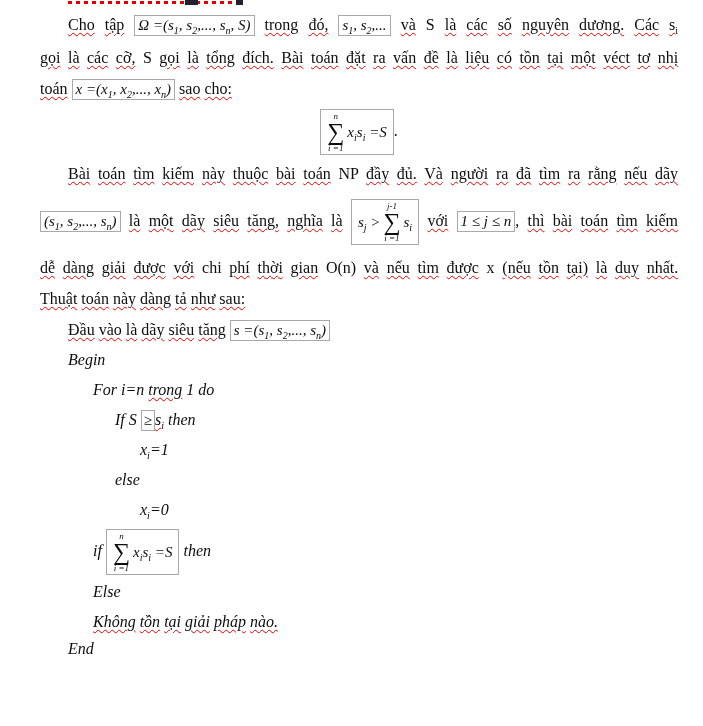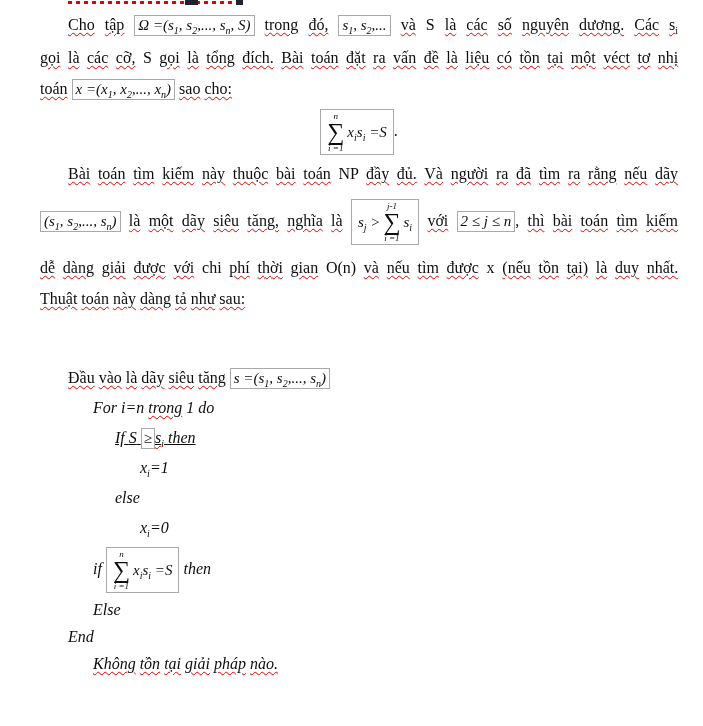--- a/index.html
+++ b/index.html
@@ -73,34 +73,35 @@
         </span><span class="">.</span></div>
       <div class="line jc" style="height: 31px; line-height: 31px; padding-left: 28px;"><span class="sq">Bài</span> <span class="sq">toán</span> <span class="sq">tìm</span> <span class="sq">kiếm</span> <span class="sq">này</span> <span class="sq">thuộc</span> <span class="sq">bài</span> <span class="sq">toán</span> <span class="">NP</span> <span class="sq">đầy</span> <span class="sq">đủ.</span> <span class="sq">Và</span> <span class="sq">người</span> <span class="sq">ra</span> <span class="sq">đã</span> <span class="sq">tìm</span> <span class="sq">ra</span> <span class="sq">rằng</span> <span class="sq">nếu</span> <span class="sq">dãy</span></div>
       <div class="line jc" style="height: 63px; line-height: 63px;"><span class="mathbox">(s<sub>1</sub>, s<sub>2</sub>,..., s<sub>n</sub>)</span> <span class="sq">là</span> <span class="sq">một</span> <span class="sq">dãy</span> <span class="sq">siêu</span> <span class="sq">tăng,</span> <span class="sq">nghĩa</span> <span class="sq">là</span> <span class="mathbox sumbox">
           <span class="pre">s<sub>j</sub> &gt; </span>
           <span class="sigmastack">
             <span class="lim">j-1</span>
             <span class="sigma">∑</span>
             <span class="lim">i =1</span>
           </span>
           <span class="post">s<sub>i</sub></span>
-        </span> <span class="sq">với</span> <span class="mathbox">2 ≤ j ≤ n</span><span class="">,</span> <span class="sq">thì</span> <span class="sq">bài</span> <span class="sq">toán</span> <span class="sq">tìm</span> <span class="sq">kiếm</span></div>
+        </span> <span class="sq">với</span> <span class="mathbox">1 ≤ j ≤ n</span><span class="">,</span> <span class="sq">thì</span> <span class="sq">bài</span> <span class="sq">toán</span> <span class="sq">tìm</span> <span class="sq">kiếm</span></div>
       <div class="line jc" style="height: 31px; line-height: 31px;"><span class="sq">dễ</span> <span class="sq">dàng</span> <span class="sq">giải</span> <span class="sq">được</span> <span class="sq">với</span> <span class="">chi</span> <span class="sq">phí</span> <span class="sq">thời</span> <span class="sq">gian</span> <span class="">O(n)</span> <span class="sq">và</span> <span class="sq">nếu</span> <span class="sq">tìm</span> <span class="sq">được</span> <span class="">x</span> <span class="sq">(nếu</span> <span class="sq">tồn</span> <span class="sq">tại)</span> <span class="sq">là</span> <span class="sq">duy</span> <span class="sq">nhất.</span></div>
       <div class="line lt" style="height: 31px; line-height: 31px;"><span class="sq">Thuật</span> <span class="sq">toán</span> <span class="sq">này</span> <span class="sq">dàng</span> <span class="sq">tả</span> <span class="sq">như</span> <span class="sq">sau:</span></div>
-      <div class="line lt" style="height: 31px; line-height: 31px; padding-left: 28px; margin-top: 48px;"><span class="sq">Đầu</span> <span class="sq">vào</span> <span class="sq">là</span> <span class="sq">dãy</span> <span class="sq">siêu</span> <span class="sq">tăng</span> <span class="mathbox">s =(s<sub>1</sub>, s<sub>2</sub>,..., s<sub>n</sub>)</span></div>
+      <div class="line lt" style="height: 31px; line-height: 31px; padding-left: 28px;"><span class="sq">Đầu</span> <span class="sq">vào</span> <span class="sq">là</span> <span class="sq">dãy</span> <span class="sq">siêu</span> <span class="sq">tăng</span> <span class="mathbox">s =(s<sub>1</sub>, s<sub>2</sub>,..., s<sub>n</sub>)</span></div>
+      <div class="line lt it" style="height: 30px; line-height: 30px; padding-left: 28px;"><span class="">Begin</span></div>
       <div class="line lt it" style="height: 30px; line-height: 30px; padding-left: 53px;"><span class="">For</span> <span class="mtext">i=n</span> <span class="sq">trong</span> <span class="">1</span> <span class="">do</span></div>
-      <div class="line lt it" style="height: 30px; line-height: 30px; padding-left: 75px; text-decoration: underline;"><span class="">If</span> <span class="">S</span> <span class="mathbox nb">≥</span><span class="mtext sq">s<sub>i</sub></span> <span class="">then</span></div>
+      <div class="line lt it" style="height: 30px; line-height: 30px; padding-left: 75px;"><span class="">If</span> <span class="">S</span> <span class="mathbox nb">≥</span><span class="mtext sq">s<sub>i</sub></span> <span class="">then</span></div>
       <div class="line lt it" style="height: 30px; line-height: 30px; padding-left: 100px;"><span class="mtext">x<sub>i</sub>=1</span></div>
       <div class="line lt it" style="height: 30px; line-height: 30px; padding-left: 75px;"><span class="">else</span></div>
       <div class="line lt it" style="height: 30px; line-height: 30px; padding-left: 100px; font-style: italic;"><span class="mtext">x<sub>i</sub>=0</span></div>
       <div class="line lt it" style="height: 52px; line-height: 52px; padding-left: 53px;"><span class="">if</span> <span class="mathbox sumbox">
           <span class="sigmastack">
             <span class="lim">n</span>
             <span class="sigma">∑</span>
             <span class="lim">i =1</span>
           </span>
           <span class="post">x<sub>i</sub>s<sub>i</sub> =S</span>
         </span> <span class="">then</span></div>
       <div class="line lt it" style="height: 30px; line-height: 30px; padding-left: 53px;"><span class="">Else</span></div>
+      <div class="line lt it" style="height: 30px; line-height: 30px; padding-left: 53px;"><span class="sq">Không</span> <span class="sq">tồn</span> <span class="sq">tại</span> <span class="sq">giải</span> <span class="sq">pháp</span> <span class="sq">nào.</span></div>
       <div class="line lt it" style="height: 24px; line-height: 24px; padding-left: 28px;"><span class="">End</span></div>
-      <div class="line lt it" style="height: 30px; line-height: 30px; padding-left: 53px;"><span class="sq">Không</span> <span class="sq">tồn</span> <span class="sq">tại</span> <span class="sq">giải</span> <span class="sq">pháp</span> <span class="sq">nào.</span></div>
     </div>
 </div>
 
 </body></html>

